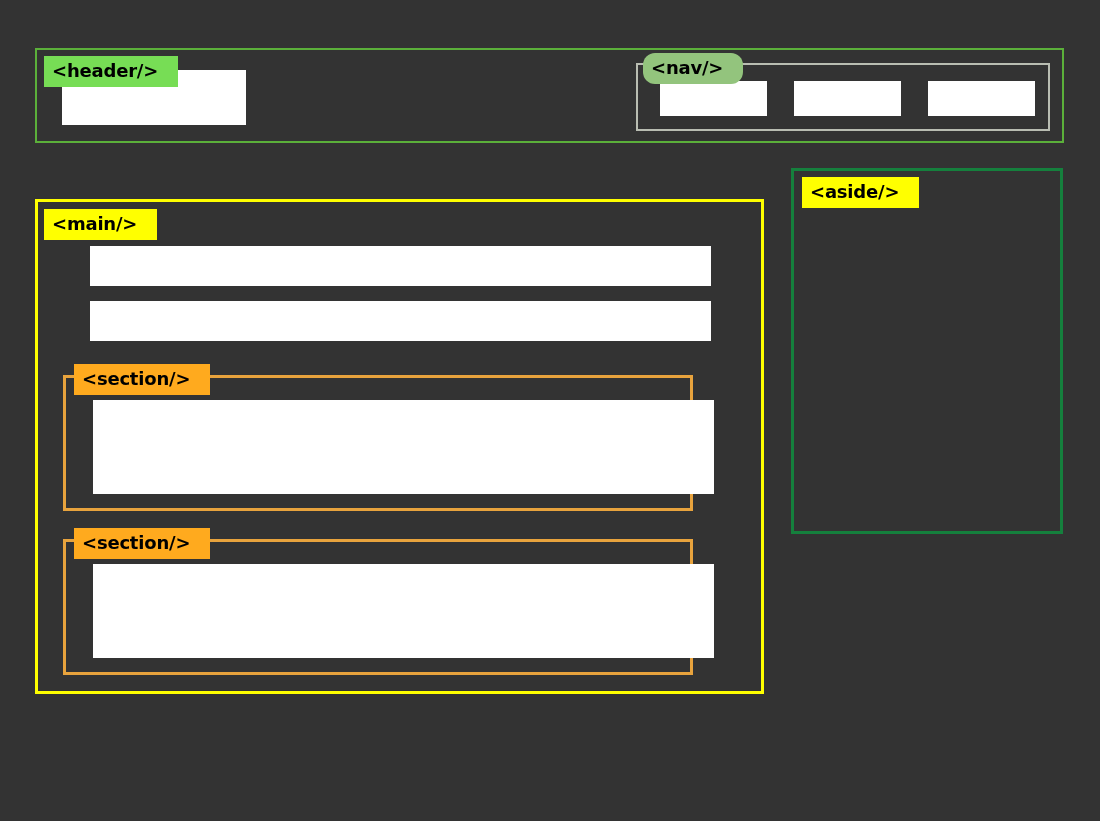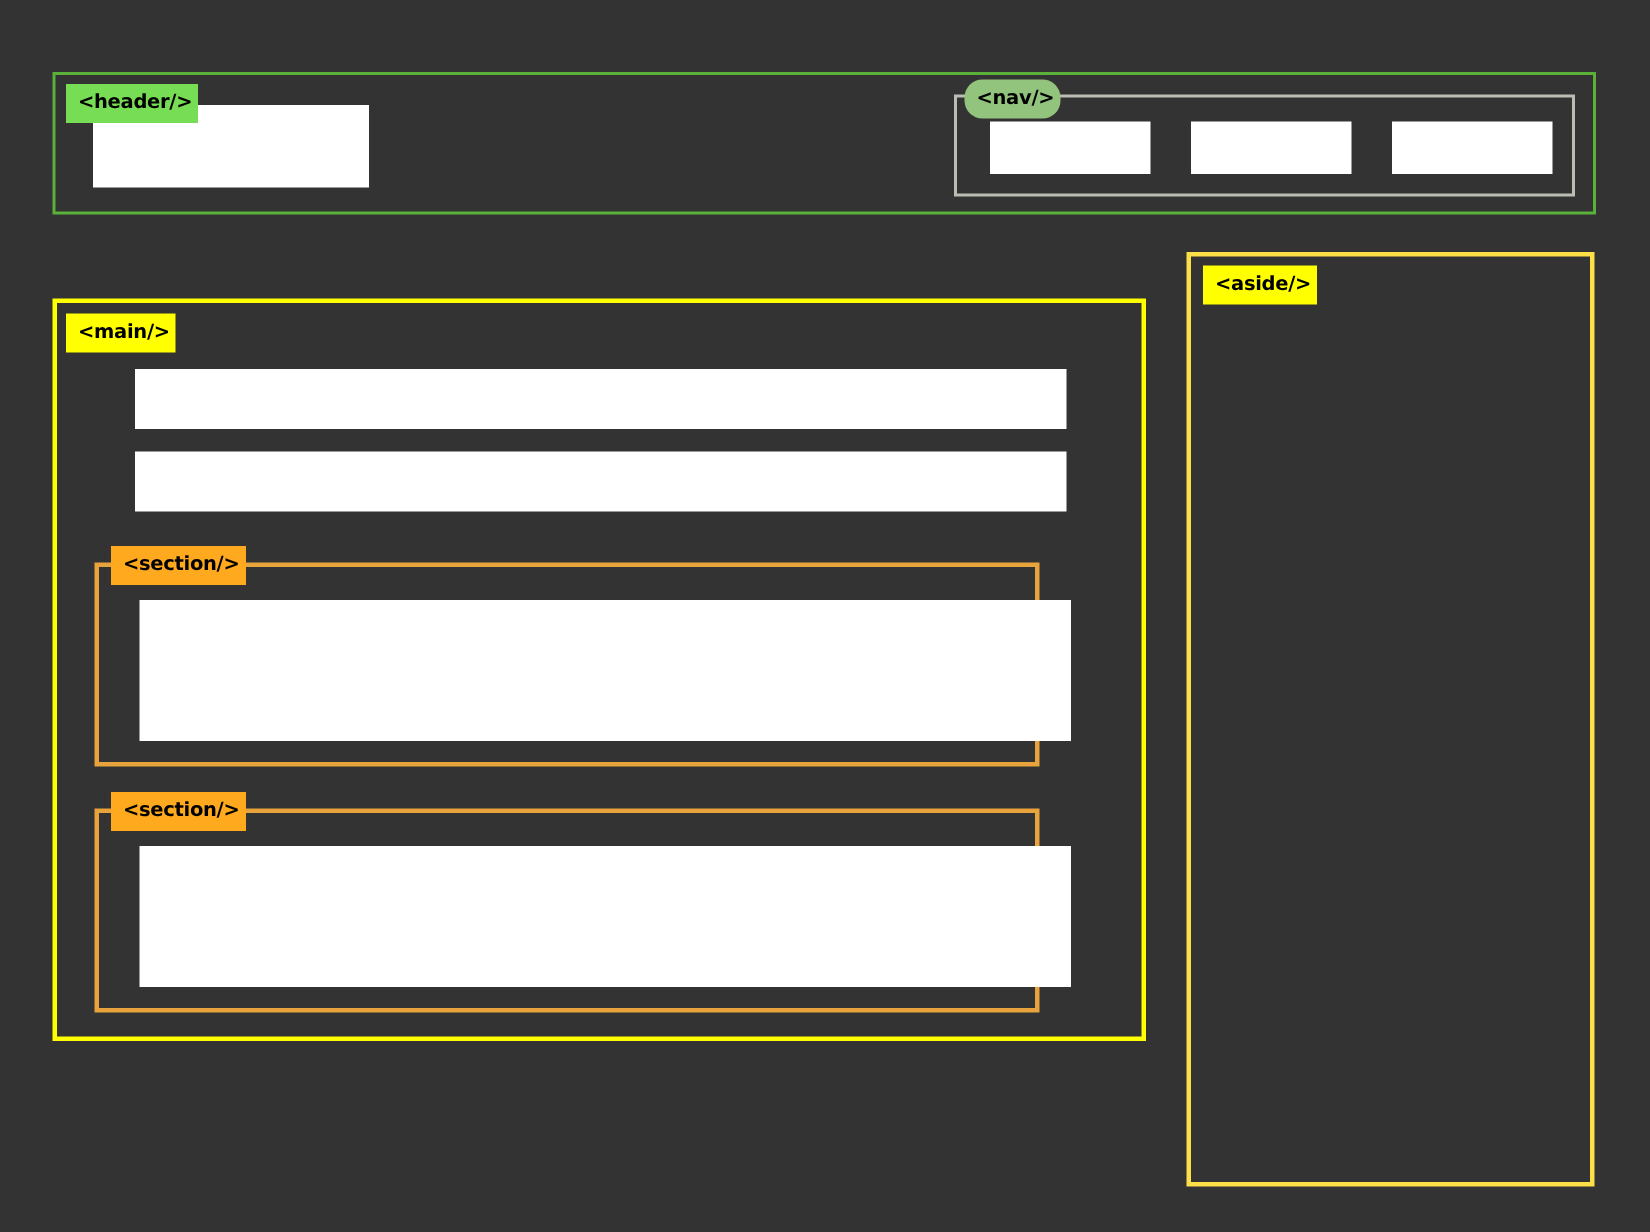--- a/index.html
+++ b/index.html
@@ -28,26 +28,26 @@
     background: transparent;
   }
 
   
   .tag-label {
     position: absolute;
     display: inline-block;
     box-sizing: border-box;
     font-family: "DejaVu Sans", sans-serif;
     font-weight: bold;
-    font-size: 13px;
+    font-size: 18px;
     line-height: 1;
     letter-spacing: -0.2px;
     color: #000000;
     white-space: nowrap;
-    padding: 6px 4px 7px 8px;
+    padding: 6px 20px 7px 8px;
     z-index: 40;
   }
 
   
   .content-box {
     position: absolute;
     box-sizing: border-box;
     background: #ffffff;
     z-index: 10;
   }
@@ -143,22 +143,22 @@
     top: 22px;
     width: 621px;
     height: 94px;
   }
 
   
   #aside-region {
     left: 791px;
     top: 168px;
     width: 272px;
-    height: 623px;
-    border: 3px solid #fde047;
+    height: 366px;
+    border: 3px solid #15803d;
   }
   #aside-label {
     left: 8px;
     top: 6px;
     background: #ffff00;
   }
 
   
   #footer-region {
     left: 36px;

